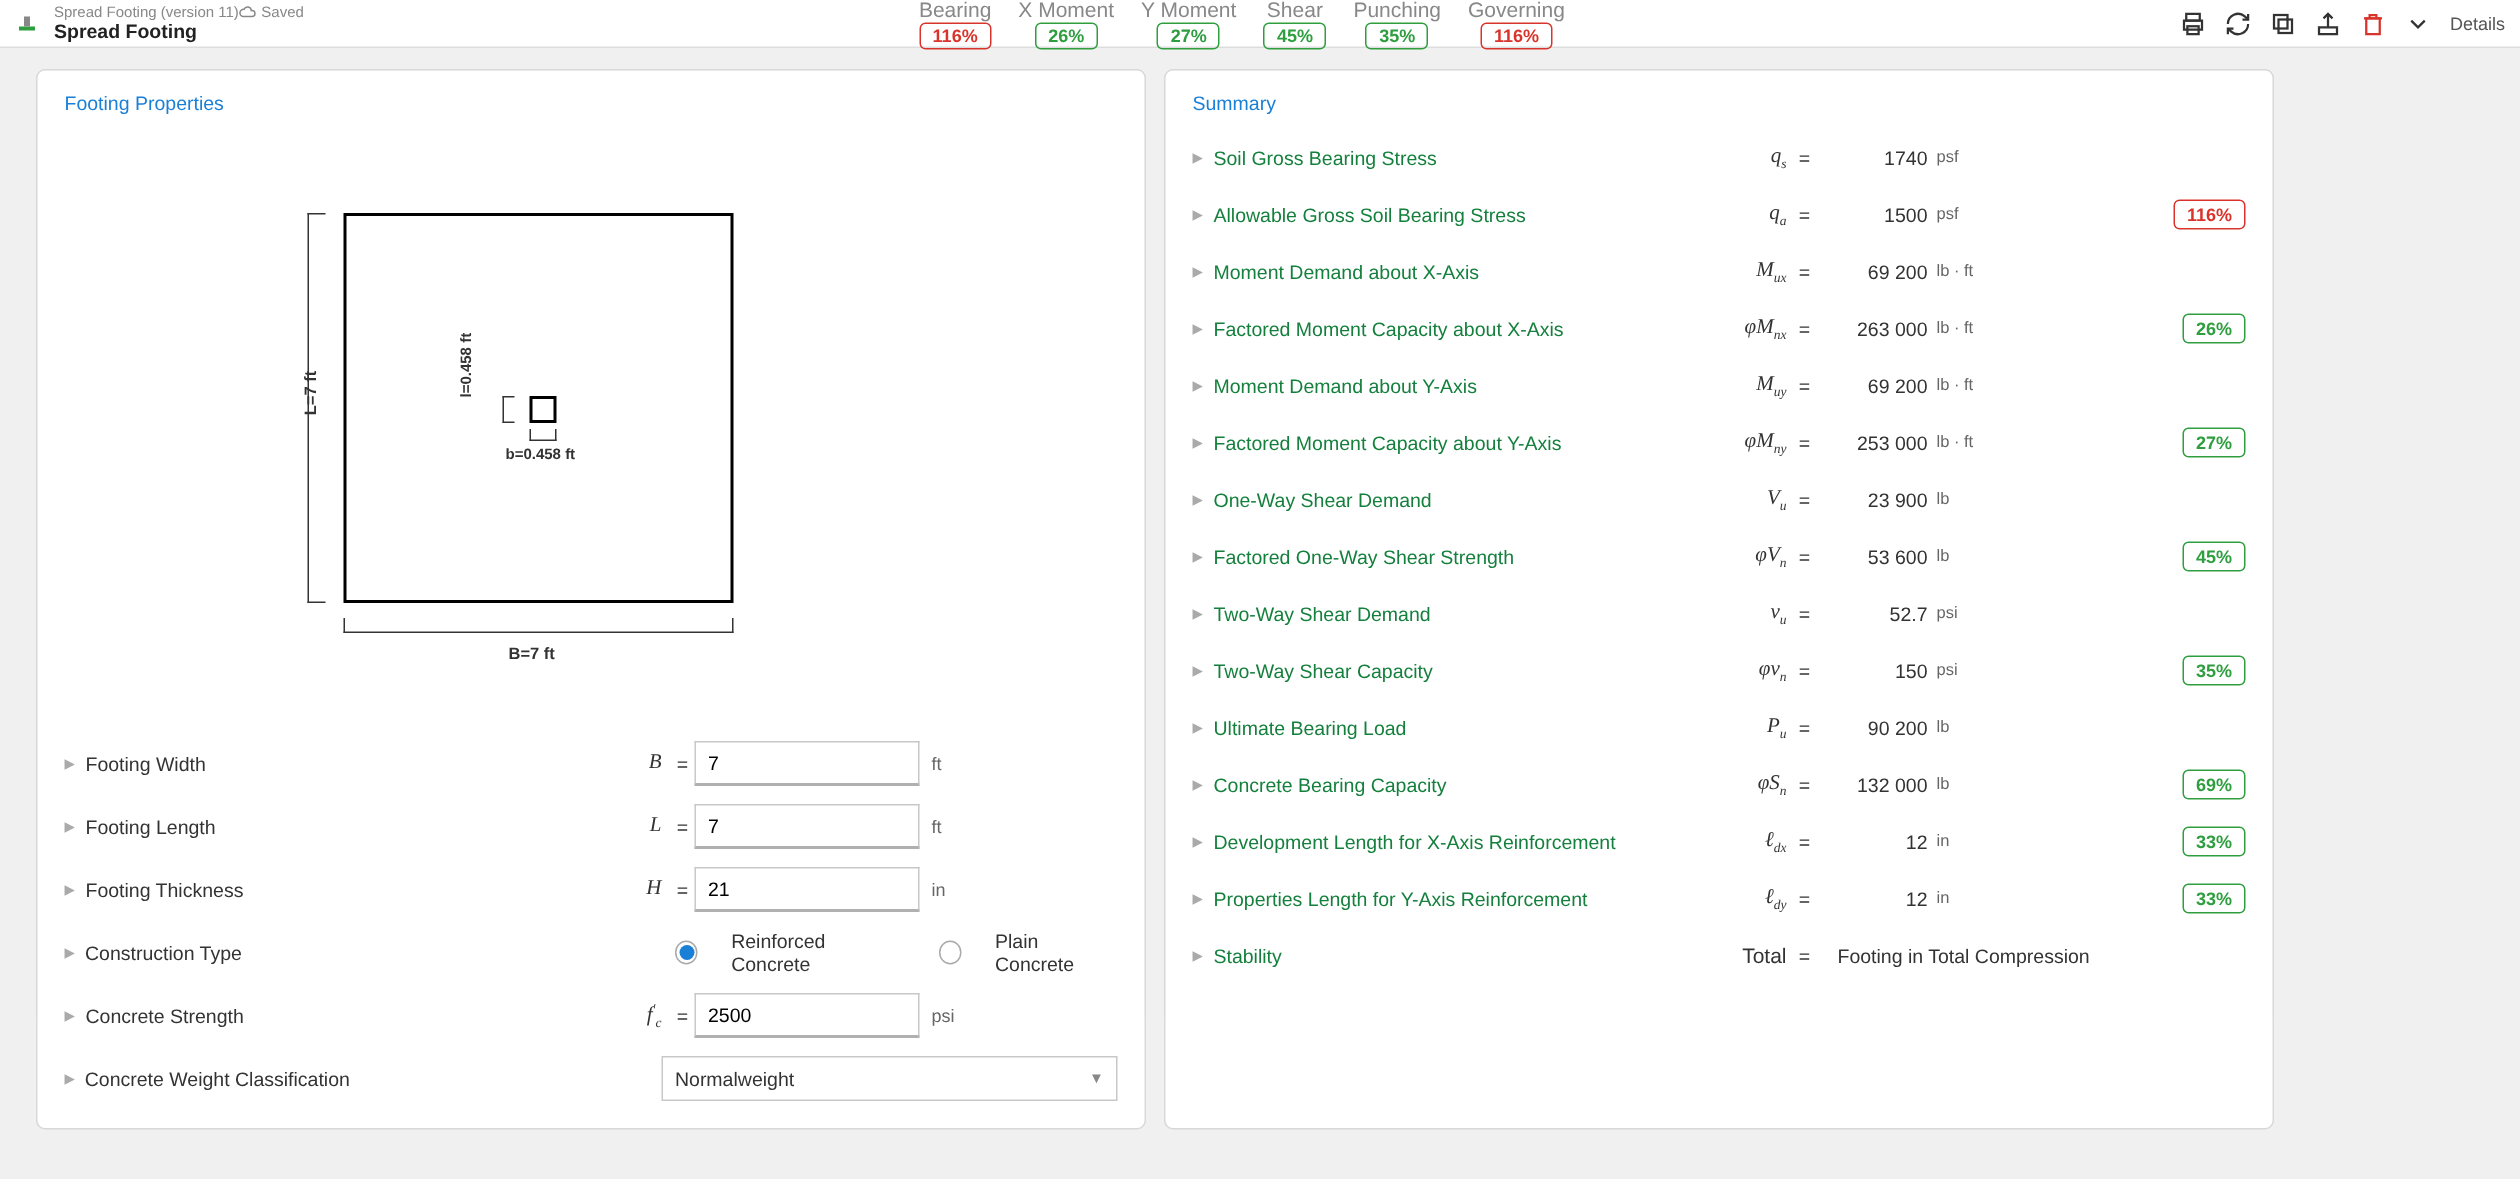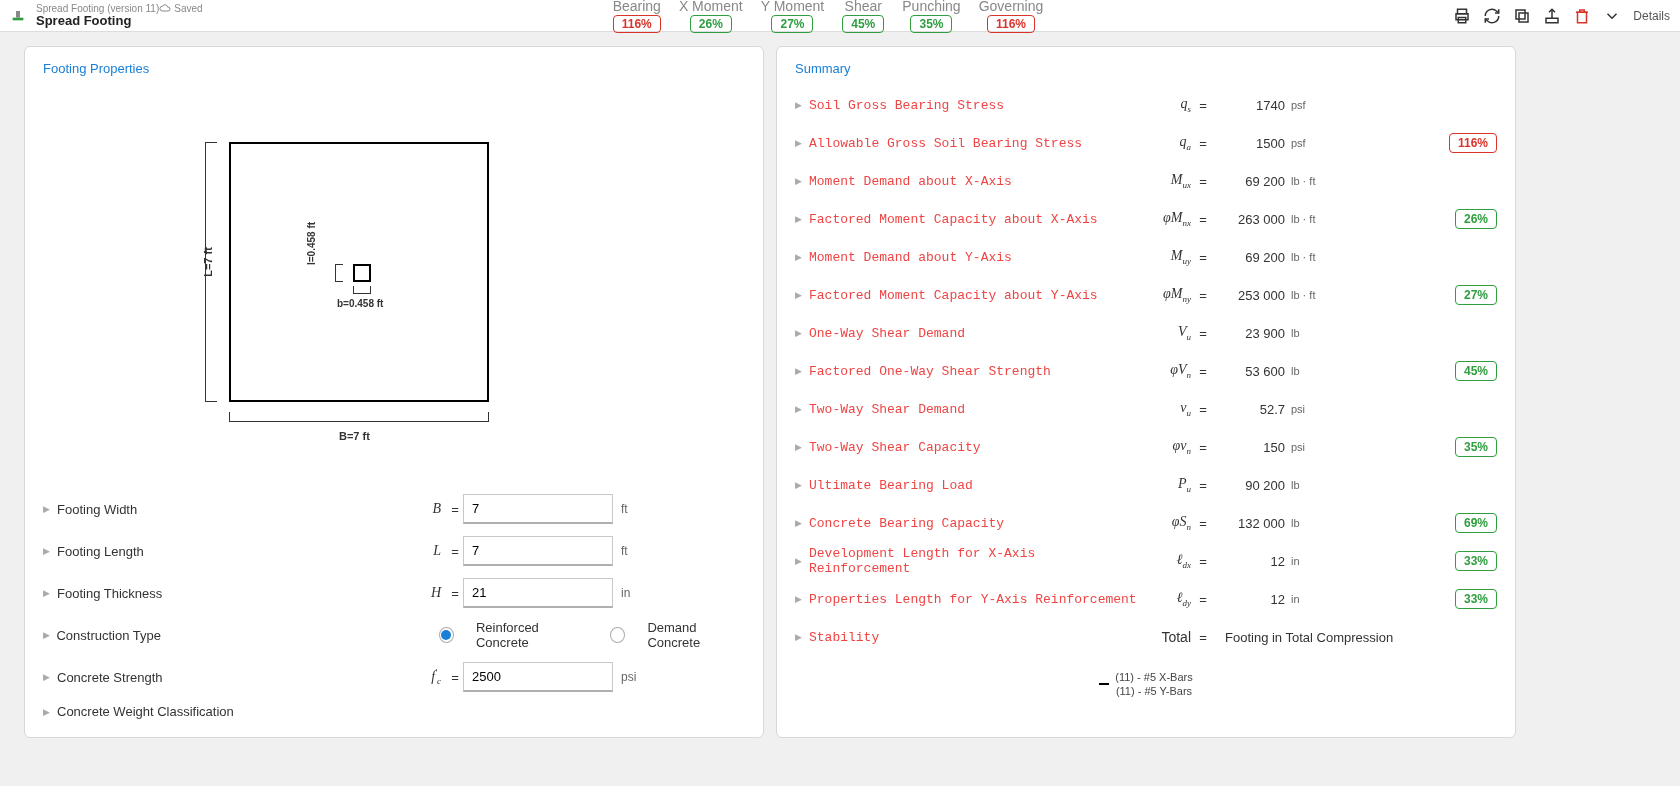--- a/index.html
+++ b/index.html
@@ -48,21 +48,21 @@
 .row-input { width: 150px; height: 30px; border: 1px solid #c8c8c8; border-bottom: 2px solid #b0b0b0; padding: 0 8px; font-size: 13px; }
 .row-unit { padding-left: 8px; font-size: 12px; color: #666; }
 .row-select { width: 320px; height: 30px; border: 1px solid #c8c8c8; padding: 0 8px; font-size: 13px; background: #fff; position: relative; display: flex; align-items: center; justify-content: space-between; cursor: pointer; }
 .sel-caret { color: #888; font-size: 10px; }
 .radio-group { display: flex; gap: 24px; align-items: center; }
 .radio-opt { display: flex; align-items: center; gap: 22px; cursor: pointer; }
 .radio-circle { width: 16px; height: 16px; border: 1px solid #aaa; border-radius: 50%; display: flex; align-items: center; justify-content: center; }
 .radio-dot { width: 10px; height: 10px; border-radius: 50%; background: #1a7fd6; }
 .summary-rows { display: flex; flex-direction: column; }
 .summary-row { display: flex; align-items: center; height: 38px; border-bottom: 0px solid #eee; }
-.sum-label { width: 330px; font-size: 13px; color: #ef4444; font-family: Liberation Mono, monospace; }
+.sum-label { width: 330px; font-size: 13px; color: #15803d; }
 .sum-symbol { width: 52px; font-style: italic; font-family: Georgia, serif; text-align: right; font-size: 14px; }
 .sum-symbol .sub { font-size: 9px; vertical-align: sub; }
 .sum-eq { width: 24px; text-align: center; }
 .sum-value { width: 70px; text-align: right; font-size: 13px; }
 .sum-unit { width: 50px; padding-left: 6px; font-size: 11px; color: #666; }
 .sum-badge-cell { flex: 1; display: flex; justify-content: flex-end; }
 .sum-badge { font-size: 12px; font-weight: 600; padding: 2px 8px; border-radius: 4px; border: 1.5px solid; }
 .rebar-note { text-align: center; font-size: 11px; color: #444; margin-top: 14px; line-height: 1.3; display:flex; justify-content:center; gap:6px; align-items:center;}
 .rebar-dash { width: 10px; height: 2px; background: #000; display:inline-block; }
 .trash-red { color: #d9342b; }
@@ -210,36 +210,40 @@
         <span style="width:66px"></span>
         <div class="radio-group">
           <div class="radio-opt">
             <span class="radio-circle">
                 <span class="radio-dot"></span>
               </span>
             <span>Reinforced Concrete</span>
           </div>
           <div class="radio-opt">
             <span class="radio-circle"></span>
-            <span>Demand Concrete</span>
+            <span>Plain Concrete</span>
           </div>
         </div>
       </div>
       <div class="form-row">
         <span class="row-caret">▶</span>
         <span class="row-label">Concrete Strength</span>
         <span class="row-symbol">f<span class="sup">′</span><span class="sub">c</span></span>
         <span class="row-eq">=</span>
         <input class="row-input" value="2500" style="">
         <span class="row-unit">psi</span>
       </div>
       <div class="form-row">
         <span class="row-caret">▶</span>
         <span class="row-label">Concrete Weight Classification</span>
         <span style="width:66px"></span>
+        <div class="row-select">
+          <span>Normalweight</span>
+          <span class="sel-caret">▼</span>
+        </div>
       </div>
     </div>
   </div>
 
   <div class="panel panel-right">
     <div class="panel-title">Summary</div>
     <div class="summary-rows" id="summary-rows">
         <div class="summary-row">
           <span class="row-caret">▶</span>
           <span class="sum-label">Soil Gross Bearing Stress</span>
@@ -384,21 +388,14 @@
         </div>
         <div class="summary-row">
           <span class="row-caret">▶</span>
           <span class="sum-label">Stability</span>
           <span class="sum-symbol" style="font-style: normal; font-family: inherit;">Total</span>
           <span class="sum-eq">=</span>
           <span style="padding-left: 10px;">Footing in Total Compression</span>
           <span class="sum-badge-cell"></span>
         </div>
       </div>
-    <div class="rebar-note">
-      <span class="rebar-dash"></span>
-      <span>
-        <span>(11) - #5 X-Bars</span><br>
-        <span>(11) - #5 Y-Bars</span>
-      </span>
-    </div>
   </div>
 </div>
 
 </body></html>

